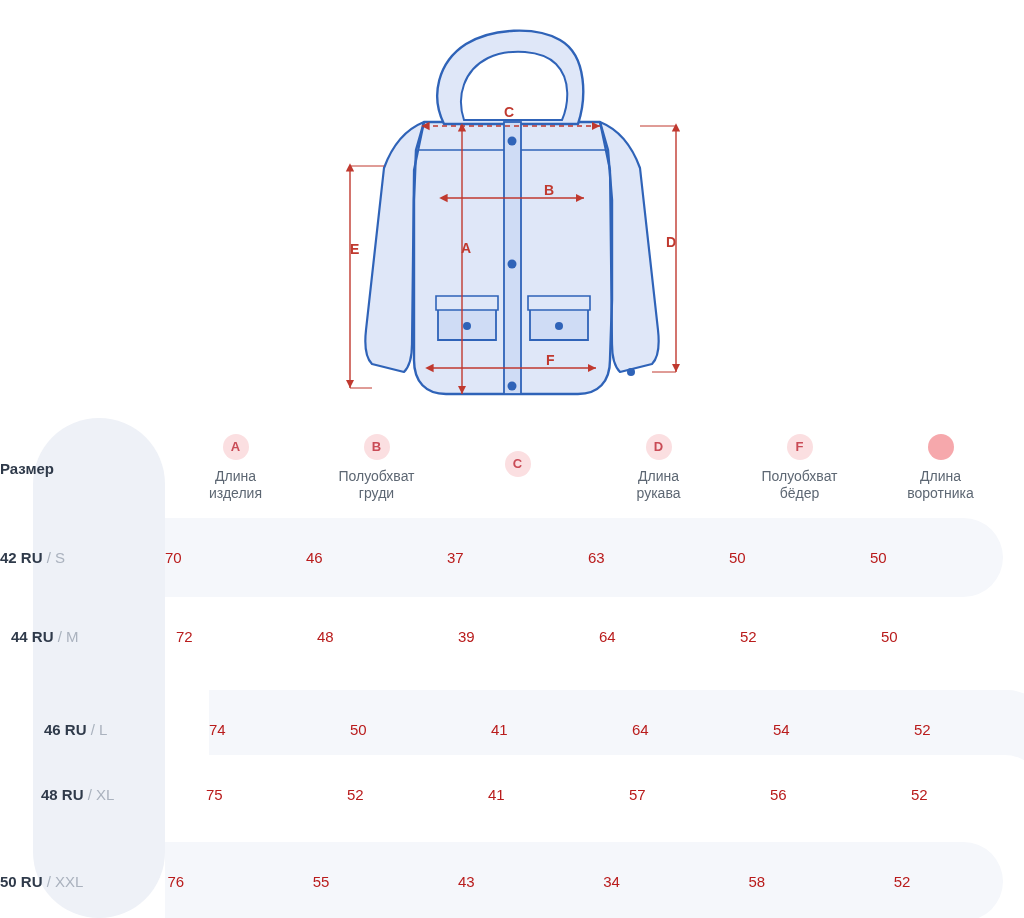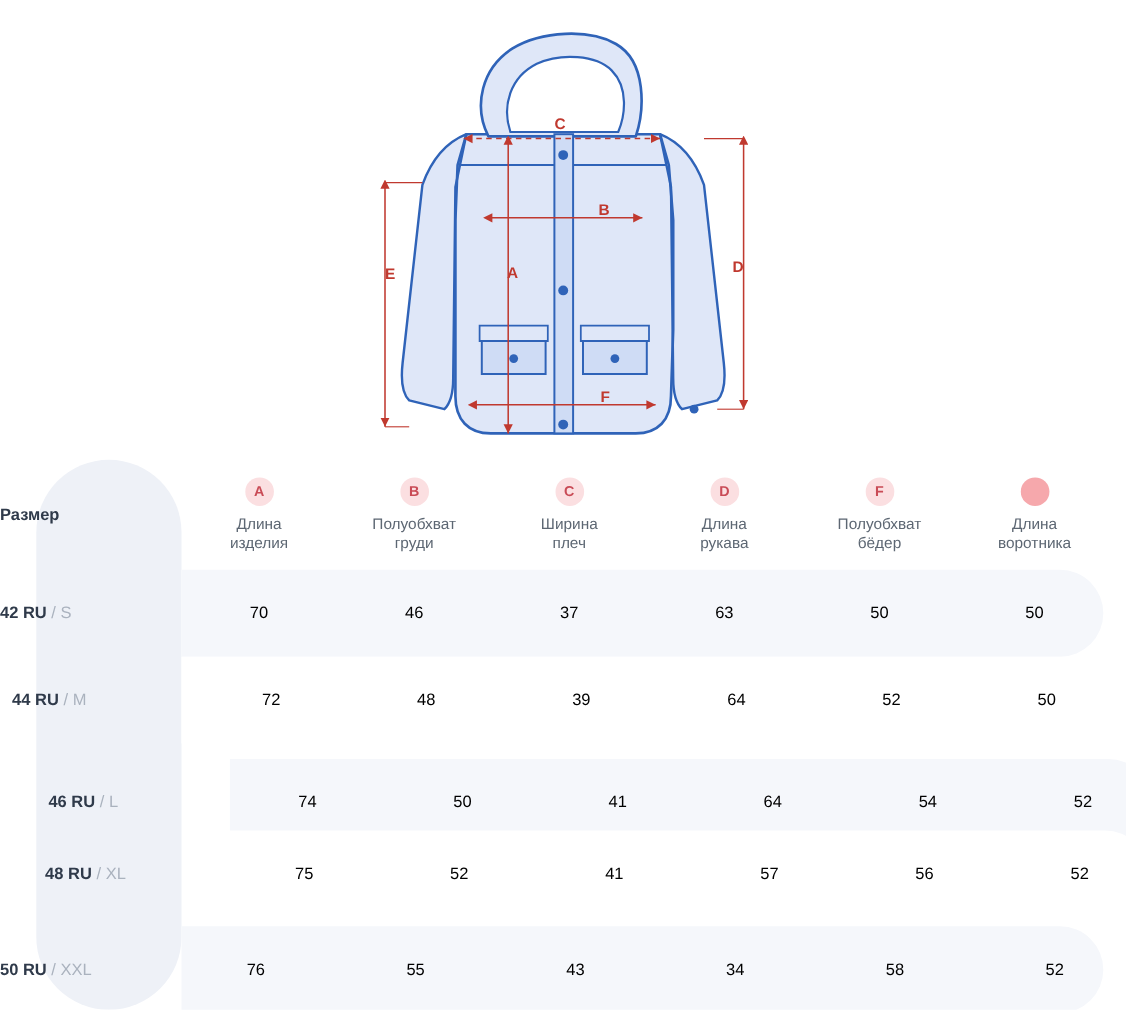--- a/index.html
+++ b/index.html
@@ -76,22 +76,21 @@
     width: 838px;
     height: 79px;
     border-radius: 0 40px 40px 0;
     background: #f5f7fb;
   }
   .row.alt .band { background: #ffffff; }
 
   .cell {
     position: relative;
     z-index: 2;
-    text-align: center;
-    color: #000000;
+    color: #b91c1c;
     font-size: 15px;
   }
   .cell.size {
     width: 165px;
     text-align: left;
     font-size: 15px;
     color: #4b5563;
   }
   .cell.size b {
     color: #2f3a4a;
@@ -235,22 +234,20 @@
               <div class="hdr-text">Длина
 изделия</div>
             </div>
             <div class="hdr-cell">
               <div class="hdr-dot">B</div>
               <div class="hdr-text">Полуобхват
 груди</div>
             </div>
             <div class="hdr-cell">
               <div class="hdr-dot">C</div>
-              <div class="hdr-text">Ширина
-плеч</div>
             </div>
             <div class="hdr-cell">
               <div class="hdr-dot">D</div>
               <div class="hdr-text">Длина
 рукава</div>
             </div>
             <div class="hdr-cell">
               <div class="hdr-dot">F</div>
               <div class="hdr-text">Полуобхват
 бёдер</div>

